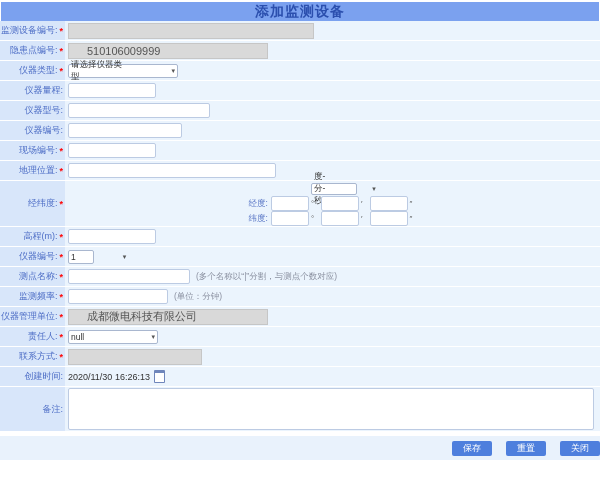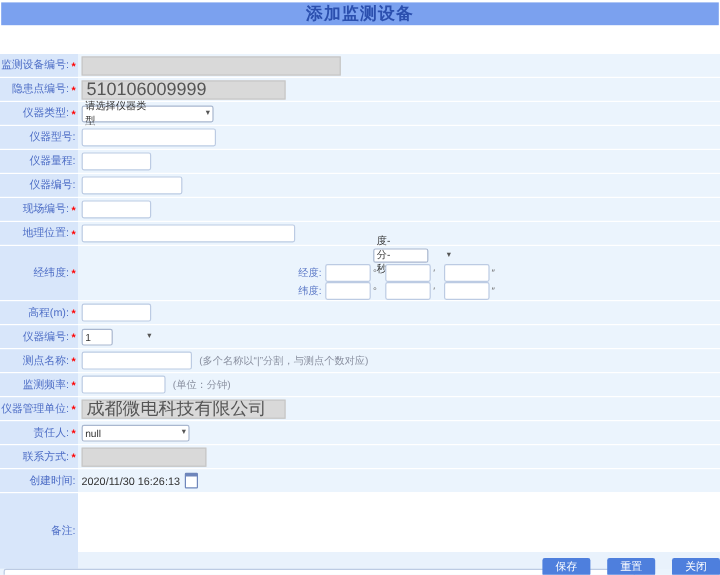--- a/index.html
+++ b/index.html
@@ -6,35 +6,35 @@
   body{
     width:600px;height:479px;overflow:hidden;background:#fff;
     font-family:"Liberation Sans","DejaVu Sans",sans-serif;
     -webkit-font-smoothing:antialiased;
   }
   .titlebar{
     height:19px;margin:2px 1px 0 1px;background:#7ba1ef;
     display:flex;align-items:center;justify-content:center;
     font-size:14px;font-weight:bold;color:#2b4fae;letter-spacing:1px;
   }
-  .formwrap{margin-top:24px;}
+  .formwrap{margin-top:0;}
   .row{display:flex;height:19px;margin-bottom:1px;}
   .lbl{
     width:63px;flex:0 0 63px;background:#d8e6fa;
     display:flex;align-items:center;justify-content:flex-end;
     font-size:9px;color:#4e6ec6;padding-right:2px;white-space:nowrap;
   }
   .star{color:#ff0000;margin-left:2px;font-size:9px;font-weight:bold;}
   .fld{
     flex:1;background:#ebf4fd;display:flex;align-items:center;
     padding-left:3px;font-size:9px;color:#444;
   }
   input.txt{
     height:13px;border:1px solid #bccbe3;border-radius:2px;
-    font-size:15px;padding:0 3px;background:#fff;color:#333;
+    font-size:11px;padding:0 18px;background:#fff;color:#333;
     font-family:"Liberation Sans","DejaVu Sans",sans-serif;
   }
   input.ro{
     background:#d9d9d9;border:1px solid #c6c6c6;border-radius:0;
     height:14px;color:#555;
   }
   .sel{
     background:#fff;border:1px solid #a9b7cf;height:14px;box-sizing:border-box;
     display:inline-flex;align-items:center;font-size:8.5px;color:#333;
     padding:0 2px;border-radius:2px;cursor:default;gap:44px;
@@ -54,21 +54,21 @@
   .sidecell{
     width:132px;flex:0 0 132px;margin-left:1px;background:#ffffff;
     border:1px solid #d4e0f2;display:flex;align-items:center;
     font-size:8.5px;color:#888;padding:0 3px;white-space:nowrap;overflow:hidden;
   }
   .cal-icon{
     width:9px;height:9px;border:1px solid #6f86bb;border-top:3px solid #6f86bb;
     border-radius:1px;background:#fff;margin-left:4px;cursor:pointer;flex:0 0 auto;
   }
   .datetext{font-size:9px;color:#333;}
-  .remarkrow{height:44px;flex-direction:column;}
+  .remarkrow{height:44px;}
   .remarkrow .lbl{height:44px;}
   .remarkrow .fld{align-items:center;}
   textarea.remark{
     width:520px;height:36px;resize:none;border:1px solid #bccbe3;border-radius:2px;
     background:#fff;font-size:9px;font-family:"Liberation Sans","DejaVu Sans",sans-serif;
   }
   .btnbar{
     margin-top:5px;height:24px;background:#e9f2fc;
     display:flex;align-items:center;justify-content:flex-end;gap:14px;
   }
@@ -113,33 +113,33 @@
     <div class="fld">
       <div class="sel" style="width:110px">
         <span>请选择仪器类型</span>
         <span class="arrow">▾</span>
       </div>
     </div>
   </div>
 
   <div class="row">
     <div class="lbl">
+      <span>仪器量程:</span>
+    </div>
+    <div class="fld">
+      <input class="txt" style="width: 50px;" value="">
+    </div>
+  </div>
+
+  <div class="row">
+    <div class="lbl">
       <span>仪器型号:</span>
     </div>
     <div class="fld">
       <input class="txt" style="width: 104px;" value="">
-    </div>
-  </div>
-
-  <div class="row">
-    <div class="lbl">
-      <span>仪器量程:</span>
-    </div>
-    <div class="fld">
-      <input class="txt" style="width: 50px;" value="">
     </div>
   </div>
 
   <div class="row">
     <div class="lbl">
       <span>仪器编号:</span>
     </div>
     <div class="fld">
       <input class="txt" style="width: 76px;" value="">
     </div>

